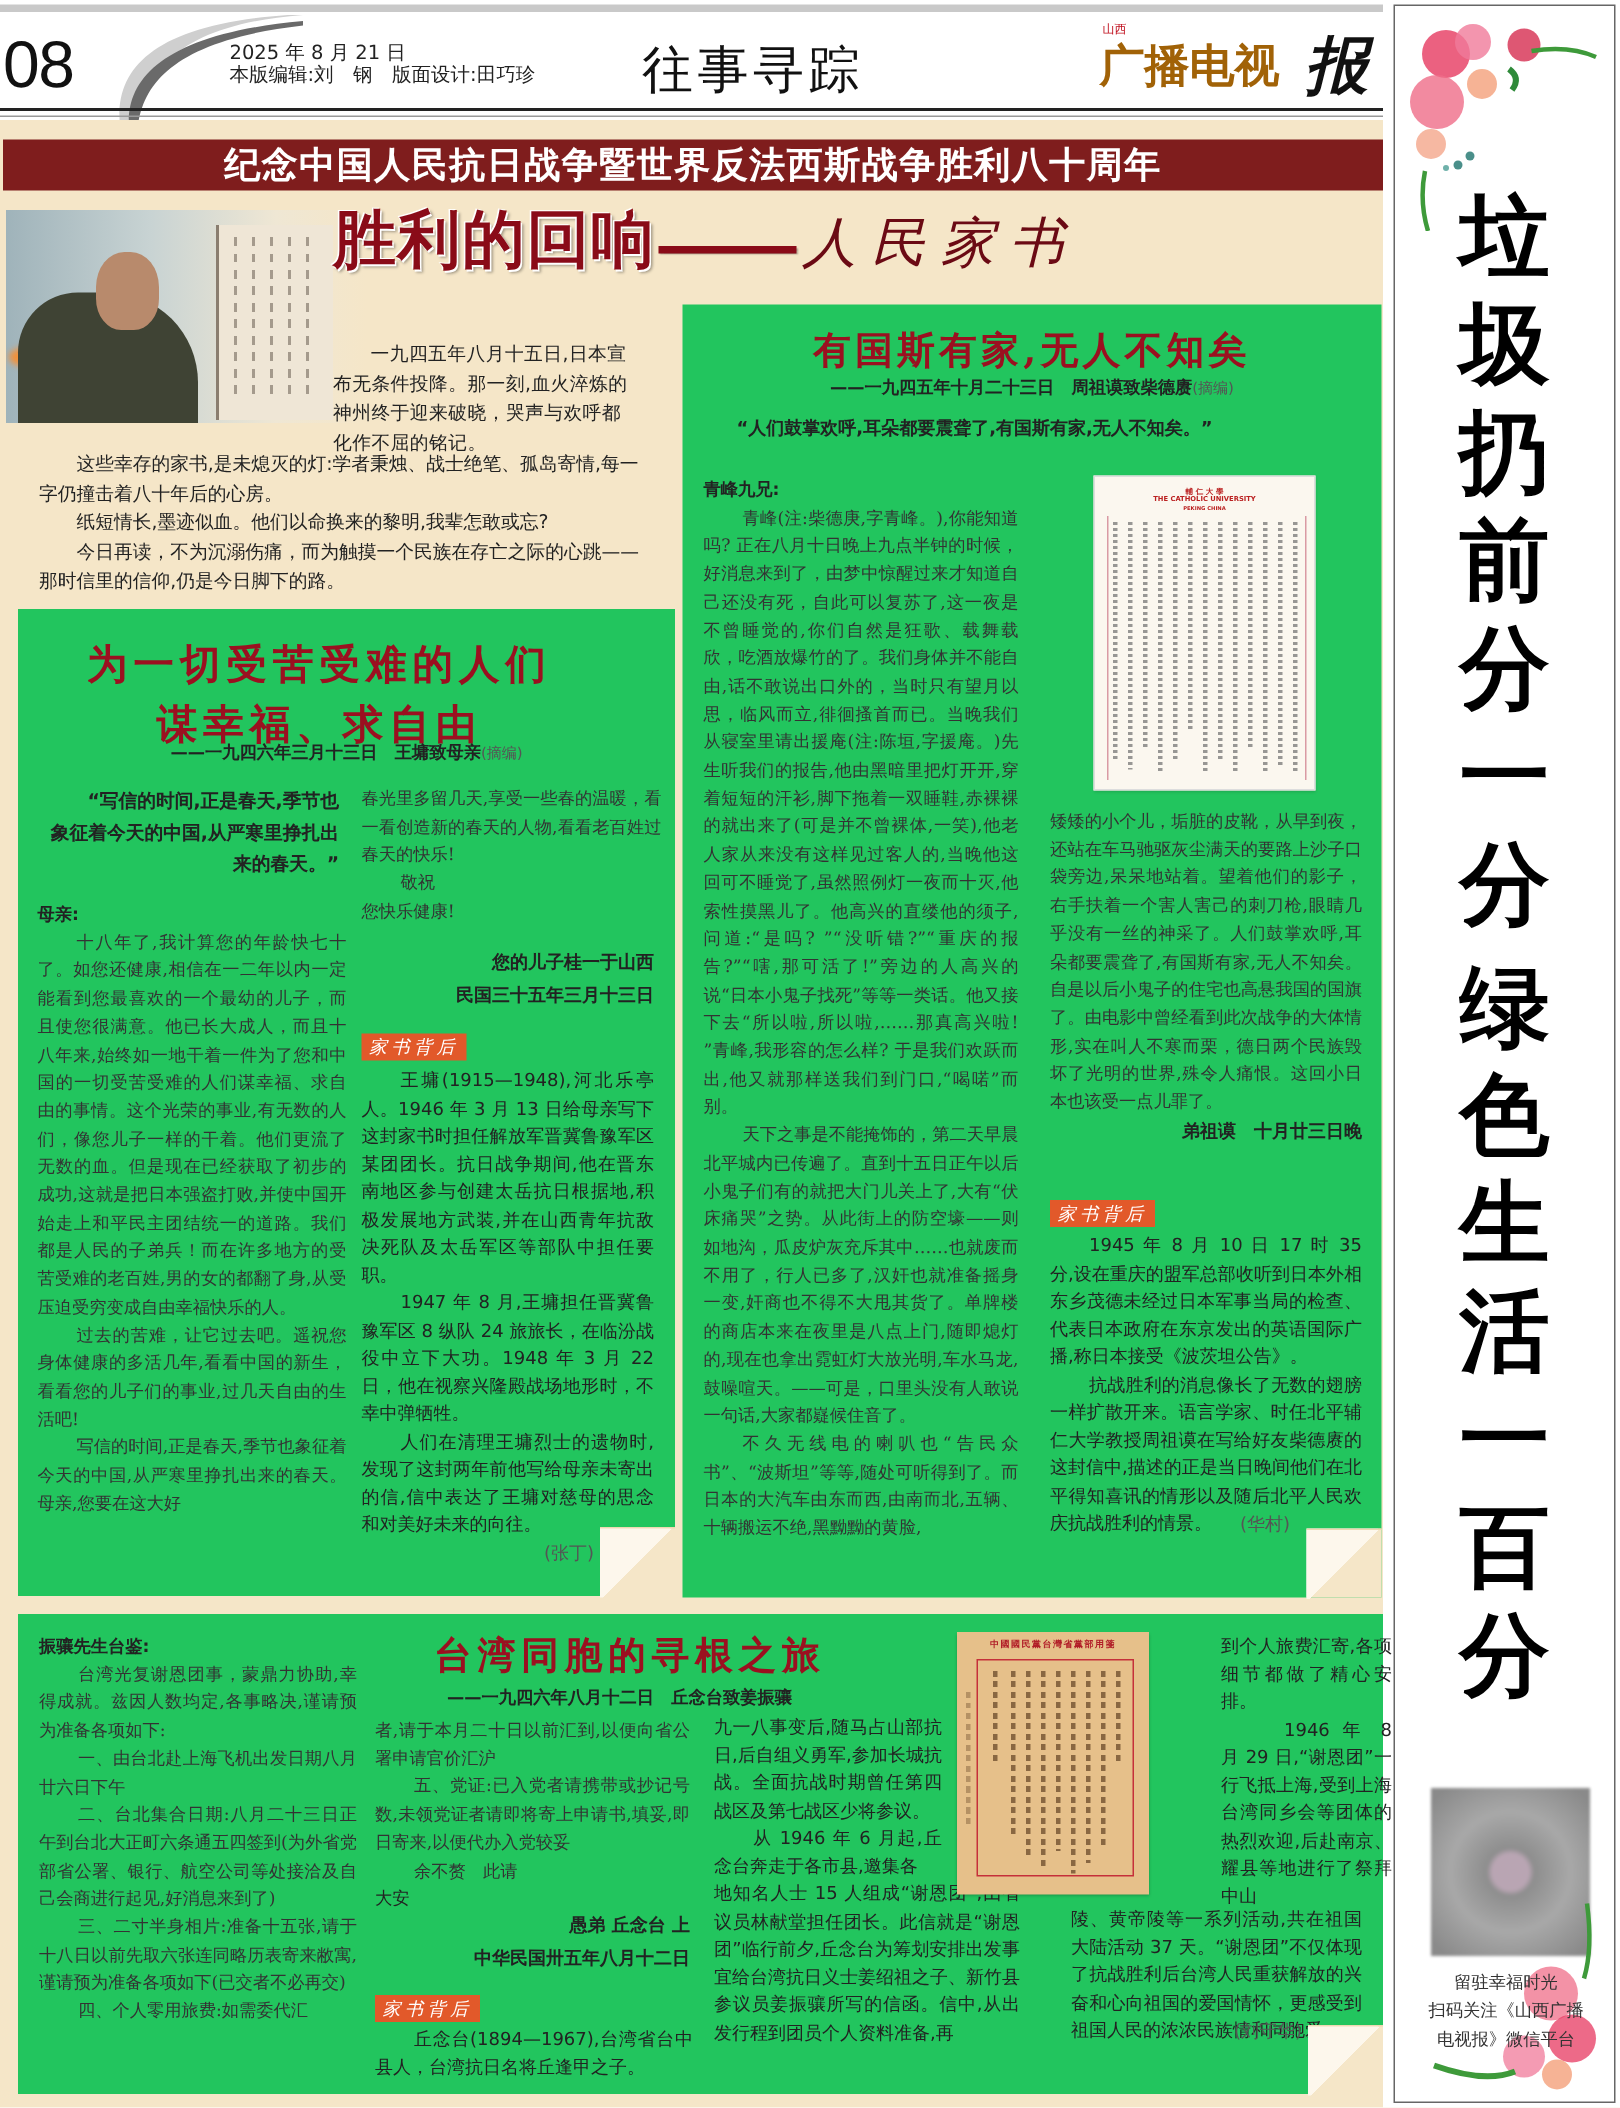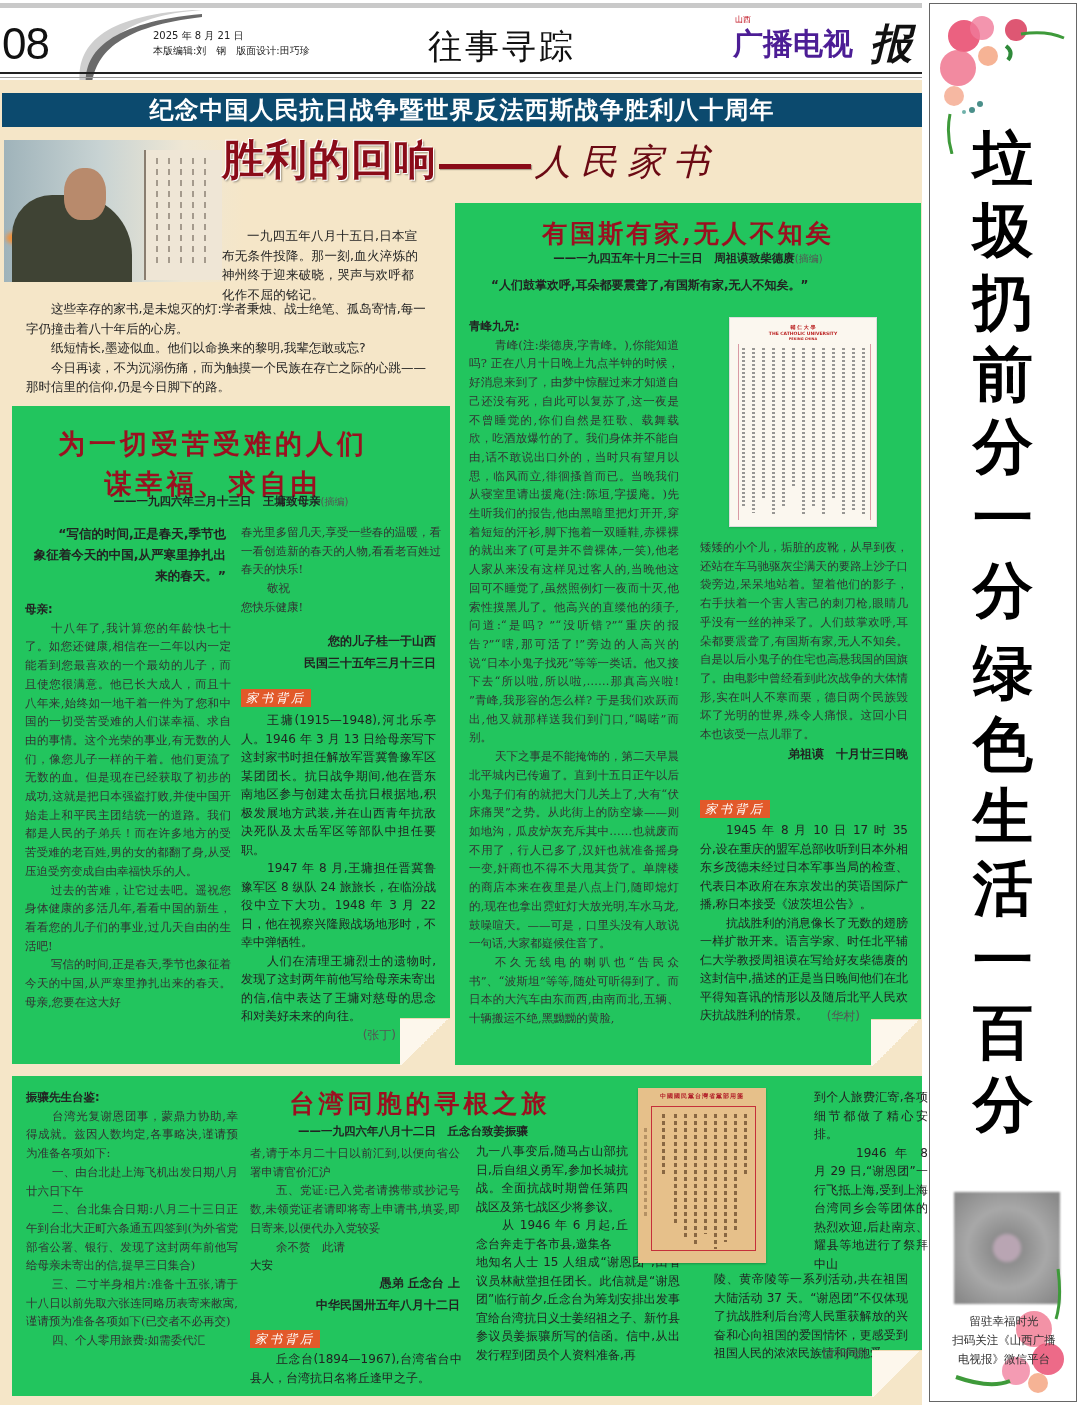--- a/index.html
+++ b/index.html
@@ -4,33 +4,33 @@
 <style>
   * { box-sizing: border-box; margin: 0; padding: 0; }
   html, body { width: 1080px; height: 1405px; background: #ffffff; overflow: hidden; }
   body { position: relative; font-family: "DejaVu Sans", "Liberation Sans", sans-serif; color: #222; }
 
   
   .topline { position: absolute; left: 0; top: 3px; width: 922px; height: 5px; background: #c9c9c9; }
   .header { position: absolute; left: 0; top: 8px; width: 922px; height: 66px; }
   .page-num { position: absolute; left: 2px; top: 14px; font-family: "Liberation Sans", sans-serif; font-size: 44px; line-height: 44px; color: #111; letter-spacing: -1px; }
   .swoosh { position: absolute; left: 62px; top: -2px; width: 140px; height: 80px; }
-  .meta { position: absolute; left: 153px; top: 20px; font-size: 10px; line-height: 15px; color: #222; }
+  .meta { position: absolute; left: 153px; top: 20px; font-size: 13px; line-height: 15px; color: #222; }
   .meta .date { display: block; }
   .section-title { position: absolute; left: 428px; top: 16px; font-family: "DejaVu Serif", serif; font-size: 34px; font-weight: 300; letter-spacing: 3px; color: #111; }
   .masthead { position: absolute; left: 730px; top: 6px; width: 190px; height: 62px; }
   .masthead .small { position: absolute; left: 5px; top: 0px; font-size: 8px; color: #c0111f; font-family: "DejaVu Serif", serif; }
-  .masthead .red { position: absolute; left: 3px; top: 10px; font-family: "DejaVu Serif", serif; font-size: 30px; font-weight: bold; color: #4c1d95; letter-spacing: 0px; }
+  .masthead .red { position: absolute; left: 3px; top: 10px; font-family: "DejaVu Serif", serif; font-size: 30px; font-weight: bold; color: #a16207; letter-spacing: 0px; }
   .masthead .black { position: absolute; left: 140px; top: 2px; font-family: "DejaVu Serif", serif; font-size: 42px; font-style: italic; font-weight: bold; color: #111; }
   .rule1 { position: absolute; left: 0; top: 72px; width: 922px; height: 2px; background: #222; }
   .rule2 { position: absolute; left: 0; top: 77px; width: 922px; height: 1px; background: #999; }
 
   
   .beige { position: absolute; left: 0; top: 80px; width: 922px; height: 1325px; background: #f5e6c8; }
-  .banner { position: absolute; left: 2px; top: 93px; width: 920px; height: 34px; background: #0c4a6e; color: #fff; text-align: center; font-size: 24px; font-weight: bold; line-height: 34px; letter-spacing: 1px; }
+  .banner { position: absolute; left: 2px; top: 93px; width: 920px; height: 34px; background: #7f1d1d; color: #fff; text-align: center; font-size: 24px; font-weight: bold; line-height: 34px; letter-spacing: 1px; }
   .photo { position: absolute; left: 4px; top: 140px; width: 240px; height: 142px; overflow: hidden; background: linear-gradient(90deg, #9fb3ba 0%, #c8d3d3 40%, #efe7d4 75%, #f5e6c8 100%); }
   .photo .man-body { position: absolute; left: 8px; top: 55px; width: 120px; height: 90px; background: #3f4334; border-radius: 40px 60px 0 0; }
   .photo .man-head { position: absolute; left: 60px; top: 28px; width: 42px; height: 52px; background: #b88a6c; border-radius: 45% 45% 40% 40%; }
   .photo .fire { position: absolute; left: 2px; top: 92px; width: 18px; height: 12px; background: #f2913a; border-radius: 50%; filter: blur(2px); }
   .photo .scroll { position: absolute; left: 140px; top: 10px; width: 78px; height: 130px; background: #efe6d6; border-left: 2px solid #8a7e70; }
   .photo .scroll span { position: absolute; top: 8px; width: 2px; height: 110px; background: repeating-linear-gradient(180deg, #857a6d 0 6px, transparent 6px 11px); opacity: .7; }
   .headline { position: absolute; left: 222px; top: 132px; height: 60px; white-space: nowrap; }
   .headline .main { font-size: 42px; font-weight: bold; color: #8a0b18; letter-spacing: 1px; text-shadow: 1px 1px 0 #fff, -1px -1px 0 #fff, 2px 2px 2px rgba(0,0,0,.35); font-family: "DejaVu Sans", sans-serif; }
   .headline .dash { display: inline-block; vertical-align: middle; width: 92px; height: 5px; background: #8a0b18; margin: 0 4px 6px 2px; box-shadow: 1px 1px 1px rgba(0,0,0,.3); }
   .headline .sub { font-family: "DejaVu Serif", serif; font-size: 36px; font-style: italic; color: #6b0a14; letter-spacing: 10px; }
@@ -212,21 +212,21 @@
     <div style="position:relative;top:-18px;text-align:right;padding-right:48px;" class="credit">(华村)</div>
   </div>
   <div class="fold"></div>
 </div>
 
 <div class="card bottom">
   <div class="letter" style="left:14px;top:12px;width:212px;">
     <p class="salute">振骧先生台鉴:</p>
     <p>台湾光复谢恩团事，蒙鼎力协助,幸得成就。兹因人数均定,各事略决,谨请预为准备各项如下:</p>
     <p>一、由台北赴上海飞机出发日期八月廿六日下午</p>
-    <p>二、台北集合日期:八月二十三日正午到台北大正町六条通五四签到(为外省党部省公署、银行、发现了这封两年前他写给母亲未寄出的信,提早三日集合)</p>
+    <p>二、台北集合日期:八月二十三日正午到台北大正町六条通五四签到(为外省党部省公署、银行、航空公司等处接洽及自己会商进行起见,好消息来到了)</p>
     <p>三、二寸半身相片:准备十五张,请于十八日以前先取六张连同略历表寄来敝寓,谨请预为准备各项如下(已交者不必再交)</p>
     <p>四、个人零用旅费:如需委代汇</p>
   </div>
 
   <div class="card-title" style="left:238px;top:10px;width:340px;font-size:25px;line-height:36px;letter-spacing:4px;">台湾同胞的寻根之旅</div>
   <div class="card-byline" style="left:286px;top:48px;width:300px;text-align:left;">——一九四六年八月十二日　丘念台致姜振骧</div>
 
   <div class="letter" style="left:238px;top:68px;width:210px;">
     <div>者,请于本月二十日以前汇到,以便向省公署申请官价汇沪</div>
     <p>五、党证:已入党者请携带或抄记号数,未领党证者请即将寄上申请书,填妥,即日寄来,以便代办入党较妥</p>

